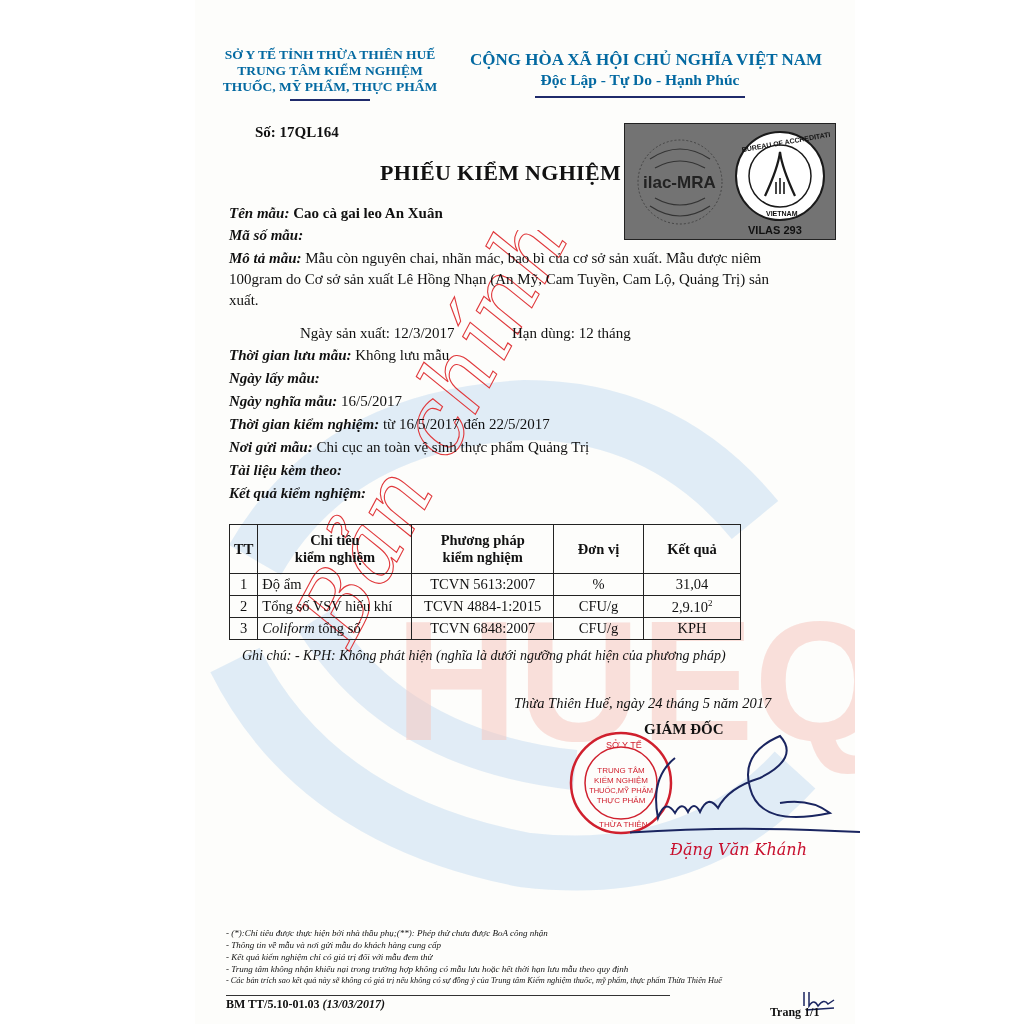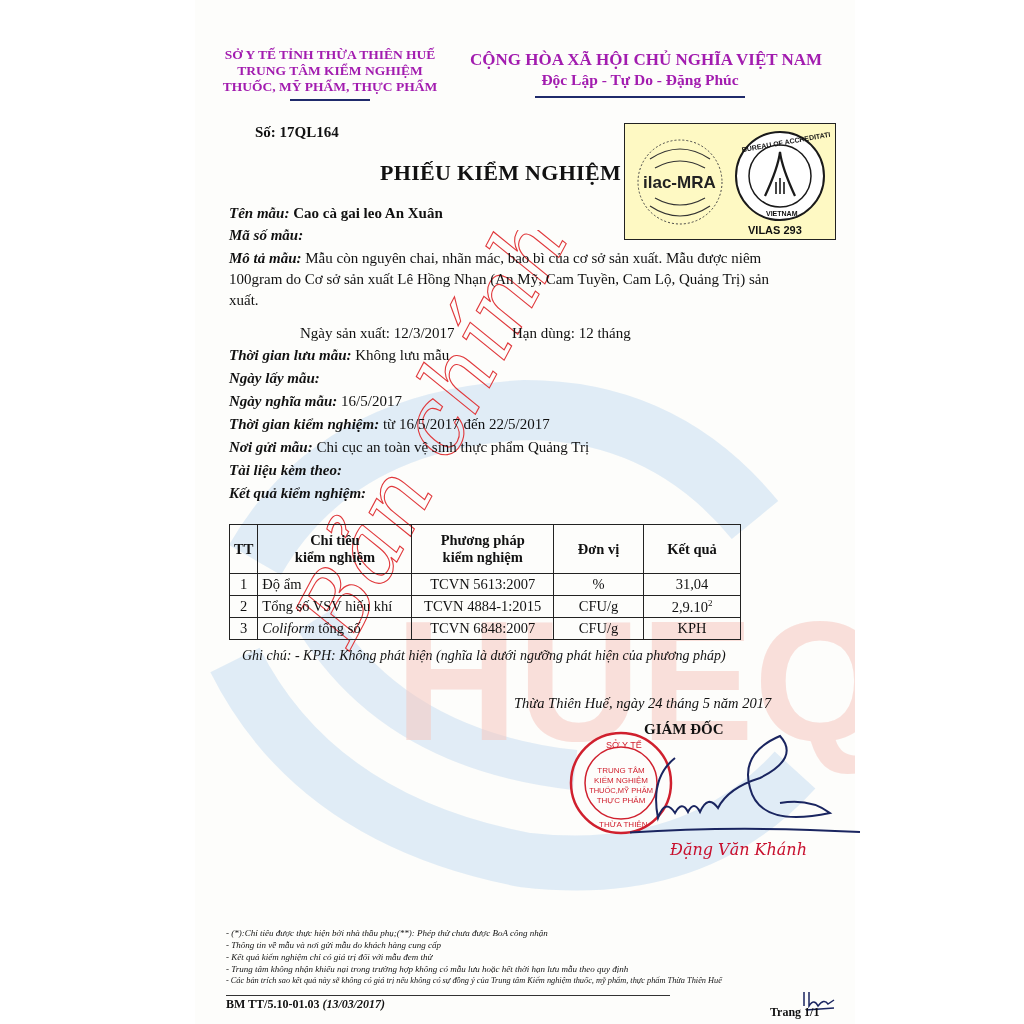--- a/index.html
+++ b/index.html
@@ -1,29 +1,29 @@
 <!DOCTYPE html>
 <html><head>
 <meta charset="utf-8">
 <style>
   html, body { margin:0; padding:0; }
   body { width:1024px; height:1024px; background:#ffffff; position:relative; overflow:hidden;
          font-family:"Liberation Serif", "DejaVu Serif", serif; color:#111; }
   .page { position:absolute; left:195px; top:0; width:660px; height:1024px; background:#fdfdfb; }
   .wm { position:absolute; pointer-events:none; }
   .abs { position:absolute; white-space:nowrap; }
-  .navy { color:#a21caf; }
+  .navy { color:#0369a1; }
   .hdr-left { left:200px; top:47px; width:260px; text-align:center; font-weight:bold; font-size:13.5px; line-height:16px; }
   .hdr-left .rule { width:80px; height:2px; background:#1f2a6b; margin:4px auto 0; }
   .hdr-right { left:470px; top:50px; width:340px; text-align:center; font-weight:bold; font-size:17px; line-height:20px; }
   .hdr-right .sub { font-size:15.5px; }
   .hdr-right .rule { width:210px; height:2px; background:#1f2a6b; margin:6px auto 0; }
   .so { left:255px; top:124px; font-weight:bold; font-size:15px; }
   .title { left:380px; top:160px; font-weight:bold; font-size:22px; letter-spacing:0.3px; }
-  .acc { left:624px; top:123px; width:210px; height:115px; border:1.5px solid #222; background:#fef9c3; }
+  .acc { left:624px; top:123px; width:210px; height:115px; border:1.5px solid #222; background:#737373; }
   .line { font-size:15px; line-height:21px; }
   .lbl { font-style:italic; font-weight:bold; }
   table.res { position:absolute; left:229px; top:524px; width:512px; border-collapse:collapse; font-size:14.5px; }
   table.res th, table.res td { border:1px solid #222; padding:0 4px; }
   table.res th { height:48px; font-weight:bold; text-align:center; line-height:17px; }
   table.res td { height:21px; }
   .c { text-align:center; }
   .note { left:242px; top:648px; font-style:italic; font-size:14px; }
   .place { left:514px; top:695px; font-style:italic; font-size:14.5px; }
   .dir { left:644px; top:721px; font-weight:bold; font-size:15px; }
@@ -50,21 +50,21 @@
 
 <div class="abs hdr-left navy">
   <div>SỞ Y TẾ TỈNH THỪA THIÊN HUẾ</div>
   <div>TRUNG TÂM KIỂM NGHIỆM</div>
   <div>THUỐC, MỸ PHẨM, THỰC PHẨM</div>
   <div class="rule"></div>
 </div>
 
 <div class="abs hdr-right navy">
   <div>CỘNG HÒA XÃ HỘI CHỦ NGHĨA VIỆT NAM</div>
-  <div class="sub">Độc Lập - Tự Do - Đặng Phúc</div>
+  <div class="sub">Độc Lập - Tự Do - Hạnh Phúc</div>
   <div class="rule"></div>
 </div>
 
 <div class="abs so">Số: 17QL164</div>
 <div class="abs title">PHIẾU KIỂM NGHIỆM</div>
 
 <div class="abs acc">
   <svg width="210" height="115" viewBox="0 0 210 115">
     <circle cx="55" cy="58" r="42" fill="none" stroke="#444" stroke-width="1" stroke-dasharray="2 2"></circle>
     <path d="M25 35 Q55 15 85 35 M30 44 Q55 30 80 44 M30 74 Q55 88 80 74 M25 82 Q55 102 85 82" stroke="#333" fill="none" stroke-width="1.2"></path>

